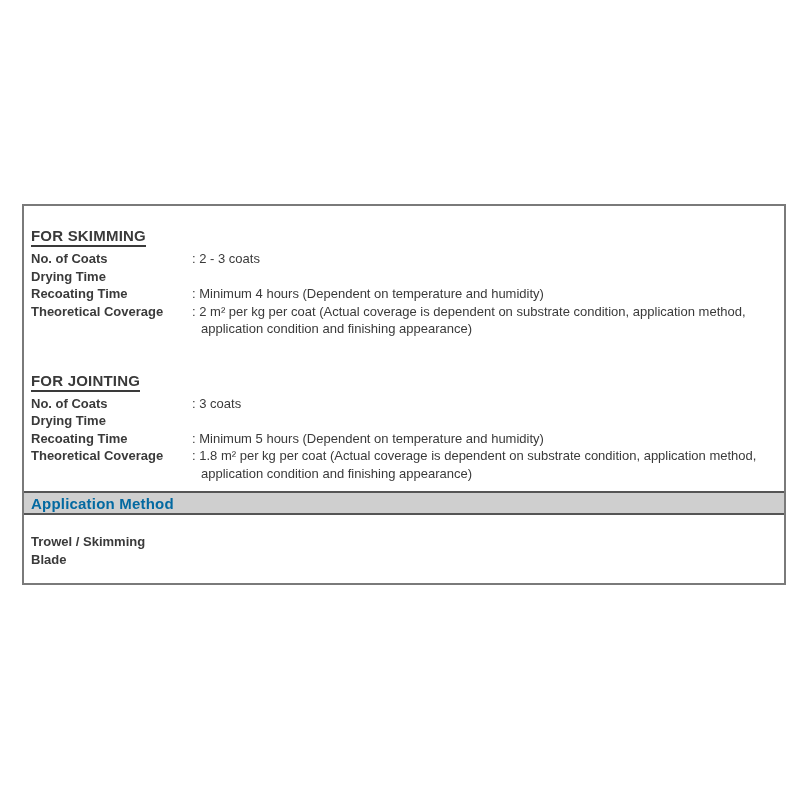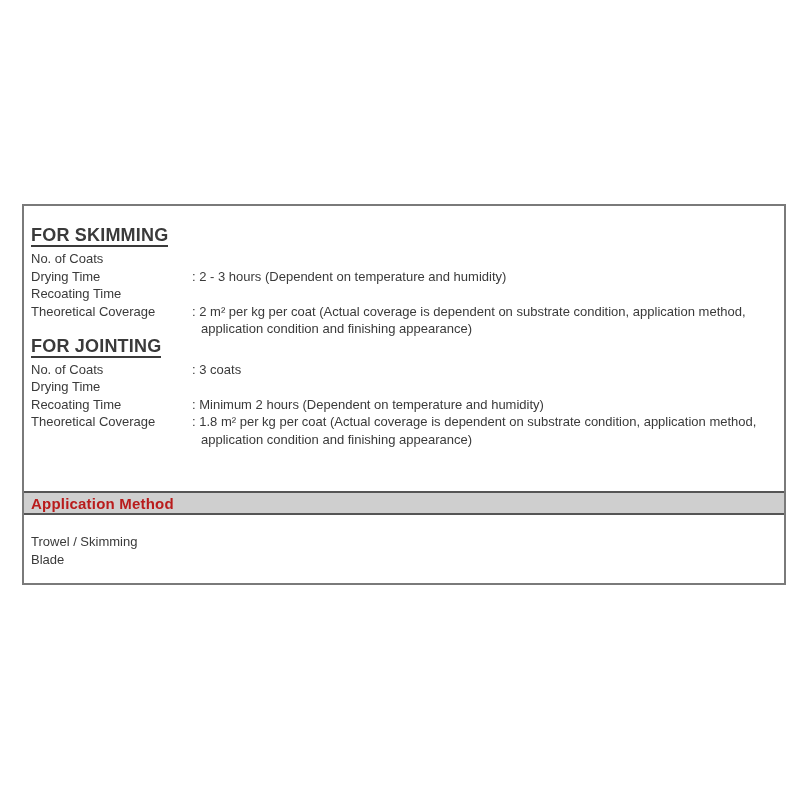--- a/index.html
+++ b/index.html
@@ -22,58 +22,59 @@
     border: 2px solid #7a7a7a;
     background: #ffffff;
   }
   .specs {
     height: 285px;
     overflow: hidden;
     padding: 21px 6px 0 7px;
   }
   .sec-heading {
     display: inline-block;
-    font-size: 18px;
+    font-size: 15px;
     font-weight: bold;
     line-height: 17px;
     letter-spacing: 0.2px;
     border-bottom: 2px solid #3a3a3a;
     padding-bottom: 1px;
     margin-bottom: 3px;
   }
-  section.second { }
+  section.second { margin-top: 34px; }
   .row {
     display: flex;
     align-items: flex-start;
     font-size: 13px;
     line-height: 17.5px;
   }
   .lbl {
     flex: 0 0 161px;
     white-space: pre-line;
+    font-weight: bold;
   }
   .val {
     flex: 1;
     padding-left: 9px;
     text-indent: -9px;
     white-space: pre-line;
   }
   .bar {
     height: 24px;
     background: #cfcfcf;
     border-top: 2px solid #555555;
     border-bottom: 2px solid #555555;
     display: flex;
     align-items: center;
     padding-left: 7px;
   }
   .bar-title {
     font-size: 15px;
     font-weight: bold;
-    color: #b91c1c;
+    color: #0369a1;
     letter-spacing: 0.2px;
   }
   .method-body {
     height: 68px;
     overflow: hidden;
     padding: 18px 6px 0 7px;
   }
   .method-body .row { line-height: 18px; }
 </style>
 </head>
@@ -81,47 +82,48 @@
 
 <div class="page">
   <div class="sheet">
 
     <div class="specs">
 
       <section>
         <h2 class="sec-heading">FOR SKIMMING</h2>
         <div class="row">
           <span class="lbl">No. of Coats</span>
+          <span class="val">: 2 - 3 coats</span>
         </div>
         <div class="row">
           <span class="lbl">Drying Time</span>
-          <span class="val">: 2 - 3 hours (Dependent on temperature and humidity)</span>
         </div>
         <div class="row">
           <span class="lbl">Recoating Time</span>
+          <span class="val">: Minimum 4 hours (Dependent on temperature and humidity)</span>
         </div>
         <div class="row">
           <span class="lbl">Theoretical Coverage</span>
           <span class="val">: 2 m² per kg per coat (Actual coverage is dependent on substrate condition, application method,
 application condition and finishing appearance)</span>
         </div>
       </section>
 
       <section class="second">
         <h2 class="sec-heading">FOR JOINTING</h2>
         <div class="row">
           <span class="lbl">No. of Coats</span>
           <span class="val">: 3 coats</span>
         </div>
         <div class="row">
           <span class="lbl">Drying Time</span>
         </div>
         <div class="row">
           <span class="lbl">Recoating Time</span>
-          <span class="val">: Minimum 2 hours (Dependent on temperature and humidity)</span>
+          <span class="val">: Minimum 5 hours (Dependent on temperature and humidity)</span>
         </div>
         <div class="row">
           <span class="lbl">Theoretical Coverage</span>
           <span class="val">: 1.8 m² per kg per coat (Actual coverage is dependent on substrate condition, application method,
 application condition and finishing appearance)</span>
         </div>
       </section>
 
     </div>
 

